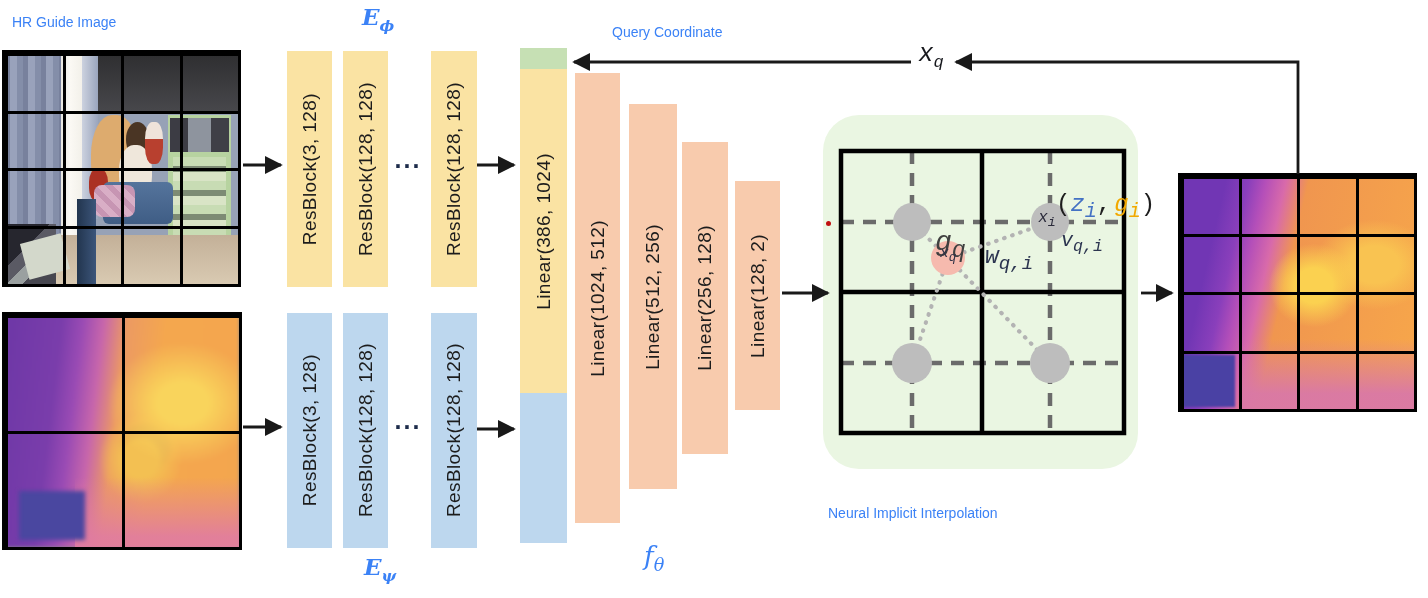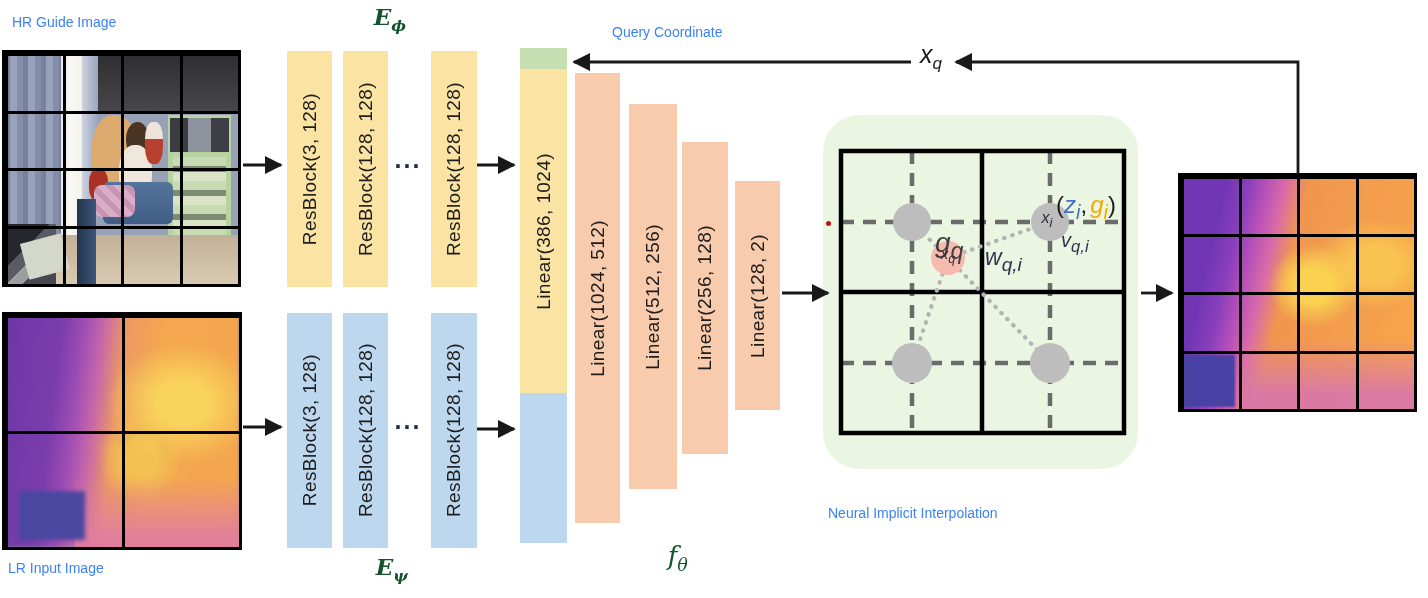--- a/index.html
+++ b/index.html
@@ -16,36 +16,35 @@
   .grid4 { position:absolute; inset:0;
      background-image:
        repeating-linear-gradient(to right, #000 0 3px, transparent 3px 25%),
        repeating-linear-gradient(to bottom, #000 0 3px, transparent 3px 25%); }
   .grid2 { position:absolute; inset:0;
      background-image:
        repeating-linear-gradient(to right, #000 0 3px, transparent 3px 50%),
        repeating-linear-gradient(to bottom, #000 0 3px, transparent 3px 50%); }
   .m { font-family:"DejaVu Serif", serif; font-style:italic; }
   .m sub { font-size:68%; font-style:italic; }
-  .sym { position:absolute; text-align:right; color:#14532d; }
+  .sym { position:absolute; text-align:left; color:#3b82f6; }
   .panel { position:absolute; left:823px; top:115px; width:315px; height:354px;
            background:#EAF6E2; border-radius:36px; }
-  .plabel { position:absolute; font-family:Liberation Sans, sans-serif; font-style:italic; white-space:nowrap; }
+  .plabel { position:absolute; font-family:Liberation Mono, monospace; font-style:italic; white-space:nowrap; }
   .arrows { position:absolute; inset:0; pointer-events:none; }
   .seg { position:absolute; left:0; width:100%; }
   .red-dot { position:absolute; left:826px; top:221px; width:5px; height:5px;
              border-radius:50%; background:#C01010; }
 </style>
 </head>
 <body>
 
 <div class="canvas">
 
   <div class="caption" style="left:12px;top:14px;width:216px;">HR Guide Image</div>
-  <div class="caption" style="left:8px;top:560px;width:216px;">LR Input Image</div>
   <div class="caption" style="left:612px;top:24px;width:256px;">Query Coordinate</div>
   <div class="caption" style="left:828px;top:505px;width:304px;">Neural Implicit Interpolation</div>
 
   <div class="img-frame" style="left:2px;top:50px;width:239px;height:237px;">
     <div class="layer" style="inset:0;background:#97a2b6;"></div>
     <div class="layer" style="left:33%;top:0;width:67%;height:26%;background:linear-gradient(180deg,#2e2e30,#48484c);"></div>
     <div class="layer" style="left:0;top:0;width:26%;height:79%;background:repeating-linear-gradient(90deg,#78819d 0 5px,#99a2bb 5px 12px,#848ea9 12px 18px);"></div>
     <div class="layer" style="left:24%;top:0;width:10%;height:81%;background:linear-gradient(90deg,#e8e6e0,#fbf9f4 40%,#f1efe8);"></div>
     <div class="layer" style="left:33%;top:0;width:7%;height:72%;background:linear-gradient(90deg,#ccd2df,#9aa5bd);"></div>
     <div class="layer" style="left:70%;top:27%;width:27%;height:63%;background:#b7d3a0;"></div>

